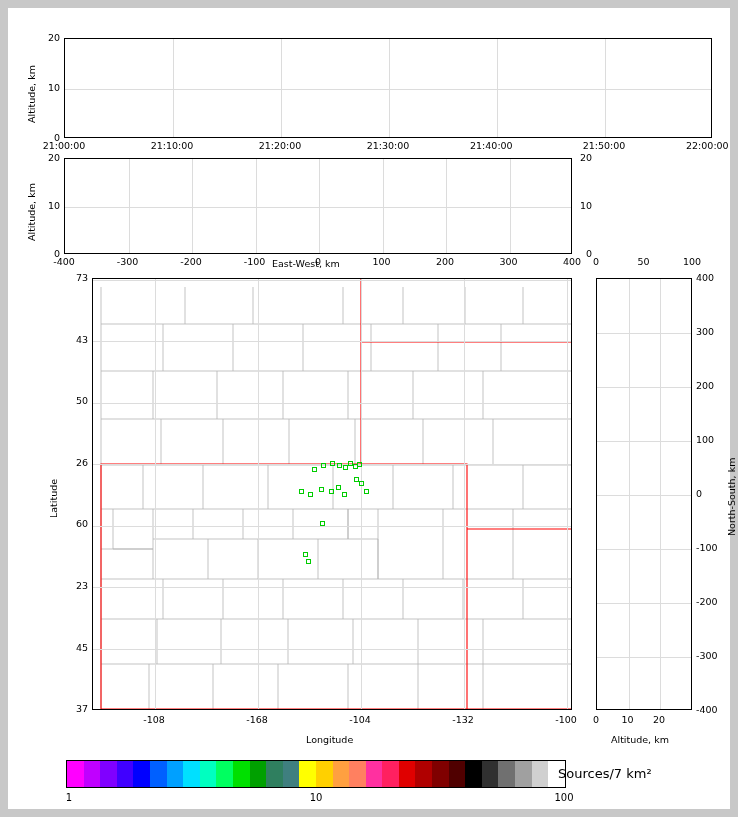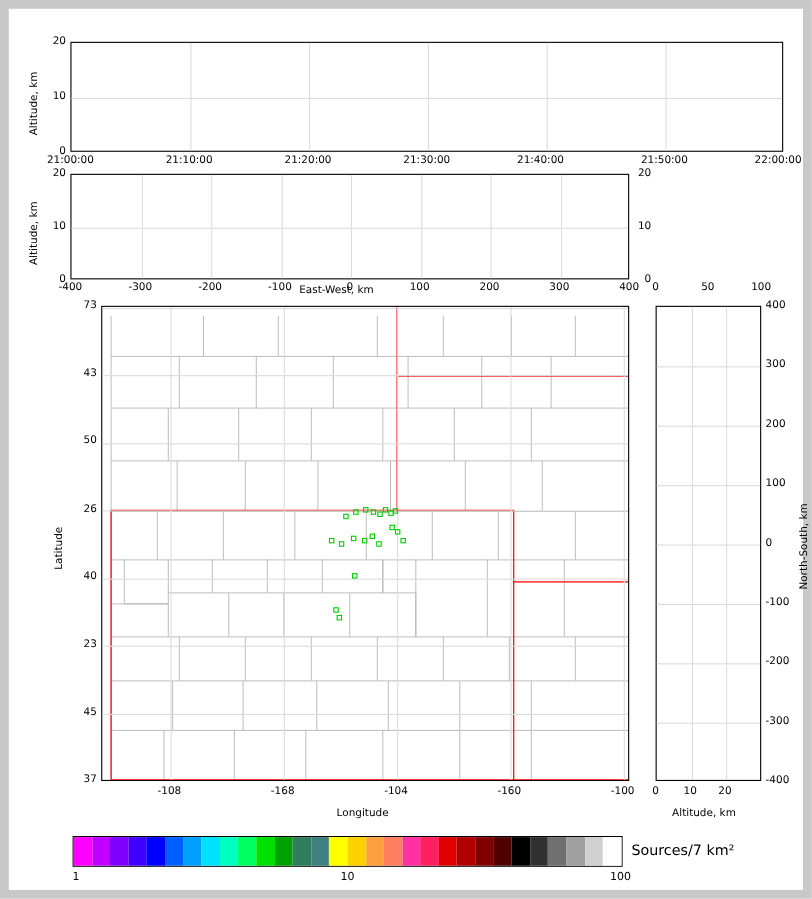--- a/index.html
+++ b/index.html
@@ -238,30 +238,30 @@
     <div class="src-pt" style="left:271px;top:210px;"></div>
     <div class="src-pt" style="left:227px;top:242px;"></div>
     <div class="src-pt" style="left:210px;top:273px;"></div>
     <div class="src-pt" style="left:213px;top:280px;"></div>
   </div>
 
   <div class="tick-label tick-y" style="left:50px;top:264px;width:30px;">73</div>
   <div class="tick-label tick-y" style="left:50px;top:326px;width:30px;">43</div>
   <div class="tick-label tick-y" style="left:50px;top:387px;width:30px;">50</div>
   <div class="tick-label tick-y" style="left:50px;top:449px;width:30px;">26</div>
-  <div class="tick-label tick-y" style="left:50px;top:510px;width:30px;">40</div>
+  <div class="tick-label tick-y" style="left:50px;top:510px;width:30px;">60</div>
   <div class="tick-label tick-y" style="left:50px;top:572px;width:30px;">23</div>
   <div class="tick-label tick-y" style="left:50px;top:634px;width:30px;">45</div>
   <div class="tick-label tick-y" style="left:50px;top:695px;width:30px;">37</div>
   <div class="axis-label rot90" style="left:40px;top:510px;">Latitude</div>
 
   <div class="tick-label" style="left:126px;top:706px;width:40px;text-align:center;">-108</div>
   <div class="tick-label" style="left:229px;top:706px;width:40px;text-align:center;">-168</div>
   <div class="tick-label" style="left:332px;top:706px;width:40px;text-align:center;">-104</div>
-  <div class="tick-label" style="left:435px;top:706px;width:40px;text-align:center;">-160</div>
+  <div class="tick-label" style="left:435px;top:706px;width:40px;text-align:center;">-132</div>
   <div class="tick-label" style="left:538px;top:706px;width:40px;text-align:center;">-100</div>
   <div class="axis-label" style="left:298px;top:726px;">Longitude</div>
 
   <div class="axes" style="left:588px;top:270px;width:96px;height:432px;">
     <div class="gridline-h" style="top:54px;"></div>
     <div class="gridline-h" style="top:108px;"></div>
     <div class="gridline-h" style="top:162px;"></div>
     <div class="gridline-h" style="top:216px;"></div>
     <div class="gridline-h" style="top:270px;"></div>
     <div class="gridline-h" style="top:324px;"></div>
@@ -310,18 +310,18 @@
       <span style="background: rgb(176, 0, 0);"></span>
       <span style="background: rgb(128, 0, 0);"></span>
       <span style="background: rgb(80, 0, 0);"></span>
       <span style="background: rgb(0, 0, 0);"></span>
       <span style="background: rgb(48, 48, 48);"></span>
       <span style="background: rgb(112, 112, 112);"></span>
       <span style="background: rgb(160, 160, 160);"></span>
       <span style="background: rgb(208, 208, 208);"></span>
       <span style="background: rgb(255, 255, 255);"></span>
     </div>
-  <div class="cbar-title" style="left:566px;top:758px;">Sources/7 km²</div>
+  <div class="cbar-title" style="left:550px;top:758px;">Sources/7 km²</div>
   <div class="cbar-tick" style="left:54px;top:784px;width:14px;text-align:center;">1</div>
   <div class="cbar-tick" style="left:298px;top:784px;width:20px;text-align:center;">10</div>
   <div class="cbar-tick" style="left:543px;top:784px;width:26px;text-align:center;">100</div>
 
 </div>
 
 </body></html>

